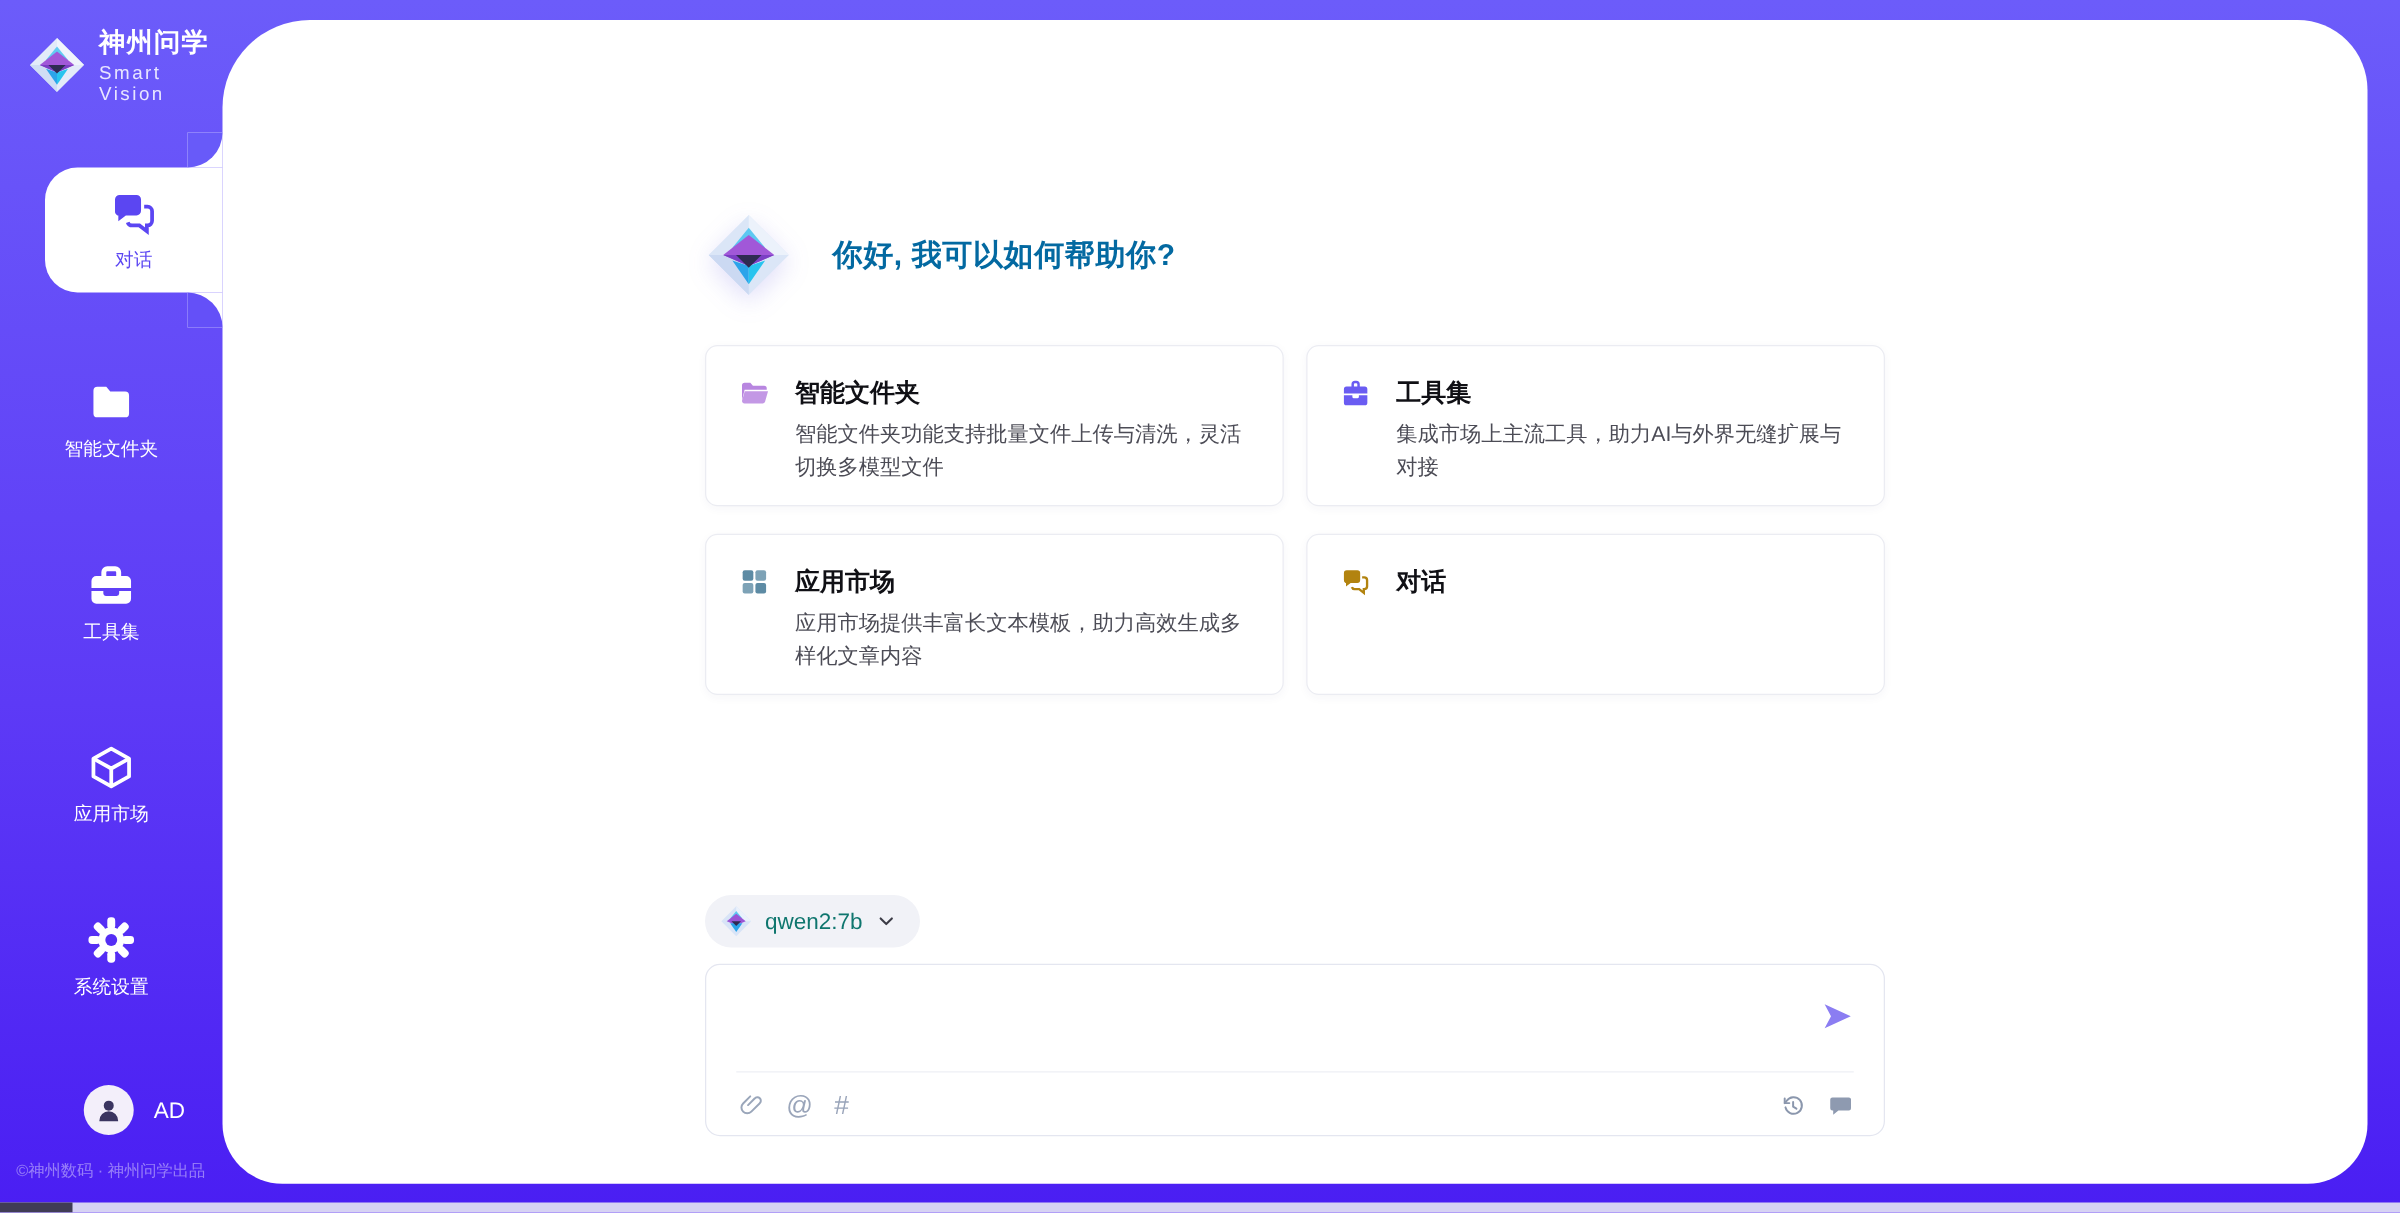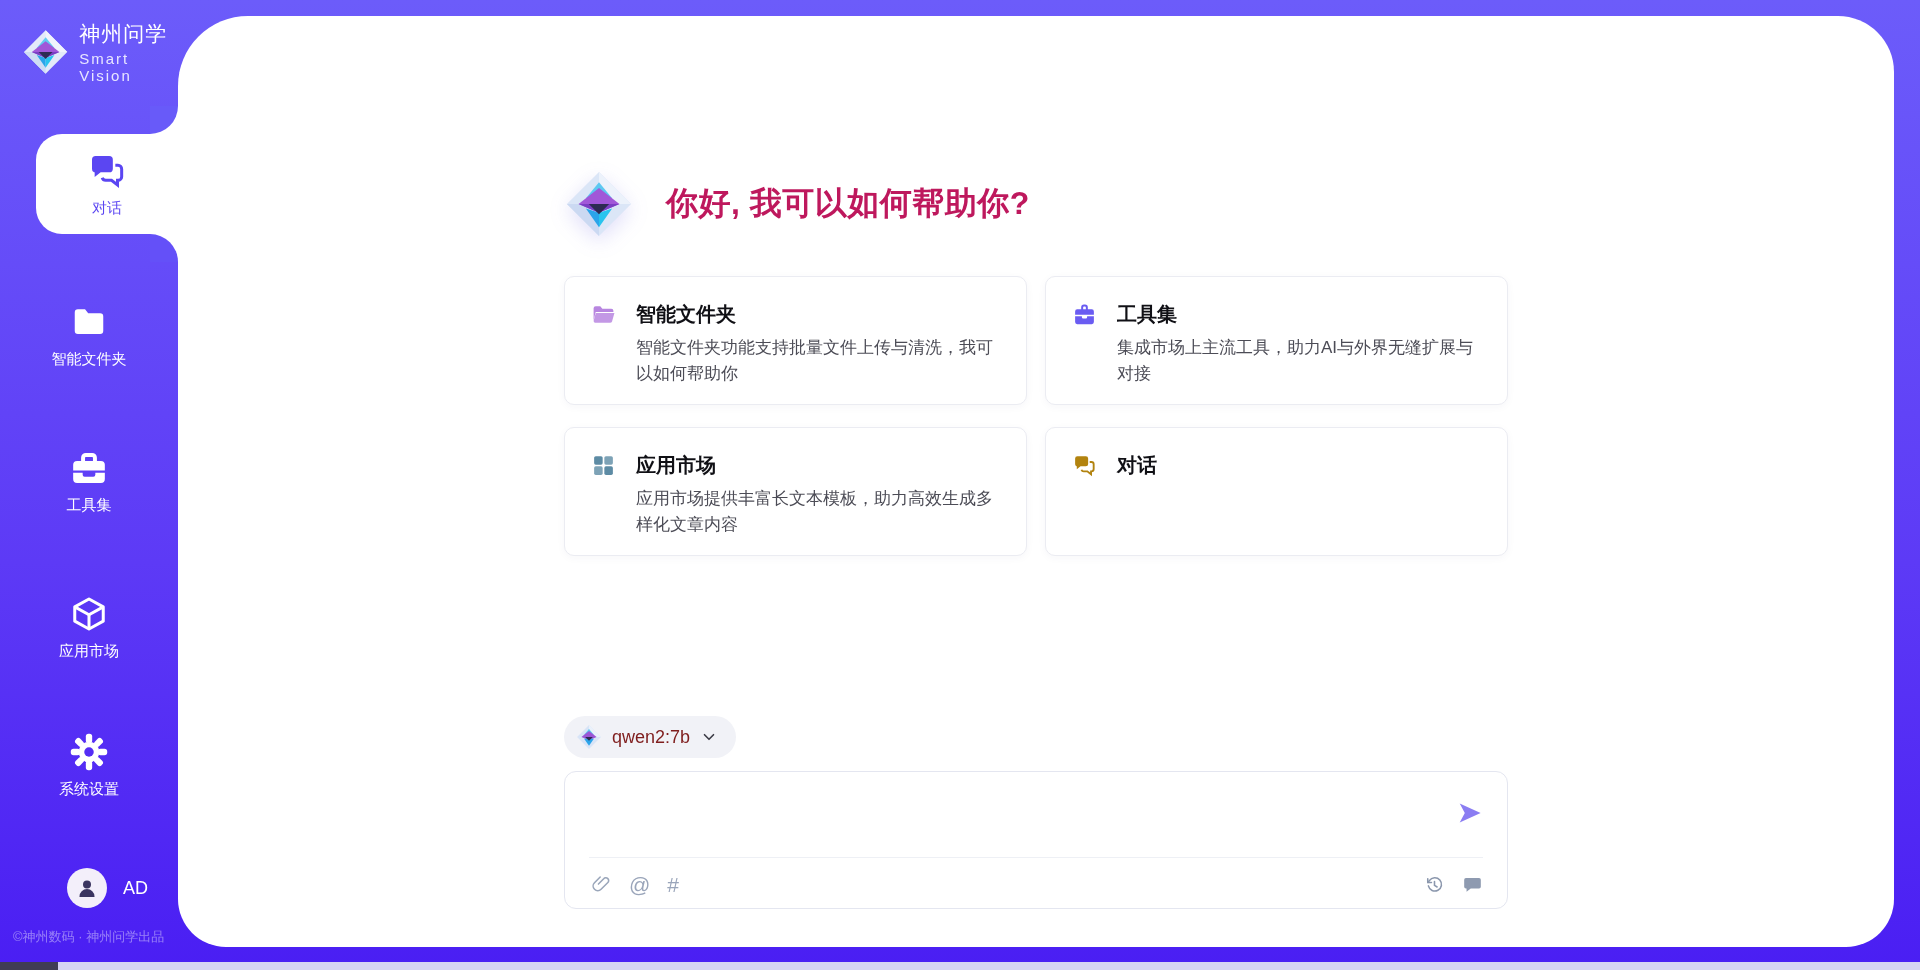--- a/index.html
+++ b/index.html
@@ -7,21 +7,21 @@
   body {
     font-family:"Liberation Sans","DejaVu Sans",sans-serif;
     background:linear-gradient(180deg,#6c5cfa 0%,#5d3af6 58%,#4a1ef3 100%);
     position:relative;
   }
 
   
   .sidebar { position:absolute; left:0; top:0; width:178px; height:970px; z-index:2; }
   .brand { position:absolute; left:22px; top:20px; display:flex; align-items:center; gap:10px; }
   .brand-logo { width:52px; height:52px; }
-  .brand-title { color:#fff; font-size:21px; font-weight:normal; letter-spacing:1px; }
+  .brand-title { color:#fff; font-size:21px; font-weight:bold; letter-spacing:1px; }
   .brand-sub { color:#e8e6ff; font-size:15px; letter-spacing:2px; margin-top:2px; }
 
   .nav-tab-active {
     position:absolute; left:36px; right:0; top:134px; height:100px;
     background:#fff; border-radius:26px 0 0 26px;
     display:flex; flex-direction:column; align-items:center; justify-content:center; gap:8px;
   }
   .scoop { position:absolute; right:0; width:28px; height:28px; background:#fff; }
   .scoop.top { top:-28px; } .scoop.bottom { bottom:-28px; }
   .scoop.top::after { content:""; position:absolute; inset:0; background:#685af9; border-bottom-right-radius:28px; }
@@ -45,41 +45,41 @@
 
   
   .main-panel {
     position:absolute; left:178px; top:16px; right:26px; bottom:23px;
     background:#fff; border-radius:70px 56px 48px 48px; z-index:1;
   }
   .content { width:944px; margin:0 auto; padding-top:150px; }
 
   .greeting-row { display:flex; align-items:center; gap:32px; height:76px; }
   .greeting-logo { width:70px; height:70px; filter:drop-shadow(0 6px 10px rgba(90,80,220,0.18)); }
-  .greeting-text { font-size:32px; font-weight:bold; color:#be185d; letter-spacing:0.5px; }
+  .greeting-text { font-size:24px; font-weight:bold; color:#0369a1; letter-spacing:0.5px; }
 
   .cards { margin-top:34px; display:grid; grid-template-columns:463px 463px; grid-auto-rows:129px; gap:22px 18px; }
   .card {
     background:#fff; border:1px solid #ebecf2; border-radius:10px;
     padding:24px 28px 0 26px; cursor:pointer;
     box-shadow:0 2px 8px rgba(60,60,110,0.04);
   }
   .card-head { display:flex; align-items:center; gap:20px; }
   .card-icon { width:25px; height:25px; flex:0 0 auto; }
   .card-title { font-size:20px; font-weight:bold; color:#101015; }
   .card-desc { margin:7px 0 0 45px; font-size:17px; line-height:26px; color:#4c4c56; }
 
   
   .model-pill {
     margin-top:160px; display:inline-flex; align-items:center; gap:10px;
     background:#f1f2f7; border-radius:21px; height:42px; padding:0 18px 0 12px;
     cursor:pointer;
   }
   .model-pill .pill-logo { width:26px; height:26px; }
-  .model-name { font-size:18px; color:#7f1d1d; }
+  .model-name { font-size:18px; color:#0f766e; }
   .chevron { width:18px; height:18px; }
 
   .input-box {
     position:relative; margin-top:13px; width:944px; height:138px;
     border:1px solid #e4e6f0; border-radius:12px; background:#fff;
   }
   .msg-input {
     position:absolute; left:26px; top:20px; width:820px; height:56px;
     border:none; outline:none; resize:none; font-size:18px; color:#333;
     font-family:"Liberation Sans","DejaVu Sans",sans-serif; background:transparent;
@@ -224,21 +224,21 @@
     <div class="cards">
 
       <div class="card">
         <div class="card-head">
           <svg class="card-icon" viewBox="0 0 24 24" style="color: rgb(184, 134, 224);">
             <path fill="currentColor" d="M2.5 6a2 2 0 012-2h4.4l2 2.4h8.6a2 2 0 012 2v1.1h-17l-2 8V6z"></path>
             <path fill="currentColor" d="M4.6 10.6h17.9l-2.3 8a2 2 0 01-1.9 1.4H4.5a2 2 0 01-1.9-2.6l2-6.8z" opacity="0.85"></path>
           </svg>
           <div class="card-title">智能文件夹</div>
         </div>
-        <div class="card-desc">智能文件夹功能支持批量文件上传与清洗，我可以如何帮助你</div>
+        <div class="card-desc">智能文件夹功能支持批量文件上传与清洗，灵活切换多模型文件</div>
       </div>
 
       <div class="card">
         <div class="card-head">
           <svg class="card-icon" viewBox="0 0 24 24" fill="currentColor" style="color: rgb(106, 92, 242);">
             <path fill-rule="evenodd" d="M8.8 7V5.2A2.7 2.7 0 0111.5 2.5h1A2.7 2.7 0 0115.2 5.2V7h3.8a2 2 0 012 2v3.2H3V9a2 2 0 012-2h3.8zm1.9-1.8a.8.8 0 01.8-.8h1a.8.8 0 01.8.8V7h-2.6V5.2z"></path>
             <path d="M3 13.7h6.5v1a1.2 1.2 0 001.2 1.2h2.6a1.2 1.2 0 001.2-1.2v-1H21v5.6a2 2 0 01-2 2H5a2 2 0 01-2-2v-5.6z"></path>
           </svg>
           <div class="card-title">工具集</div>
         </div>

